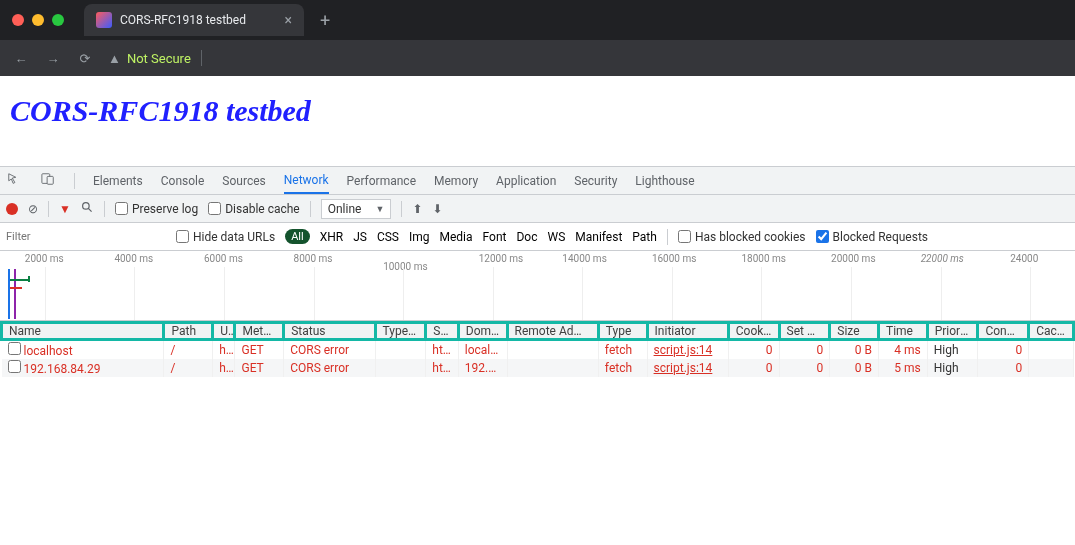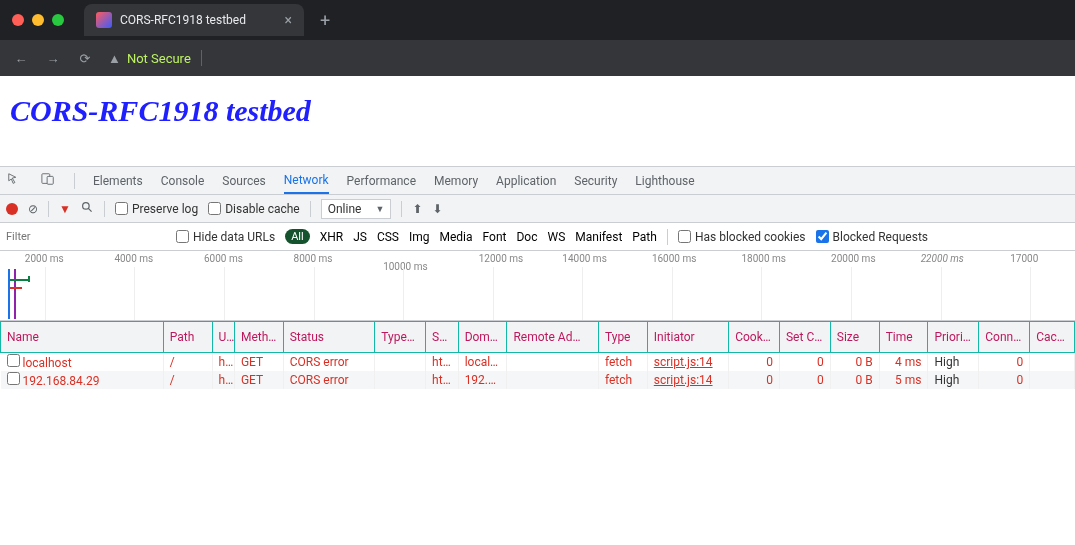--- a/index.html
+++ b/index.html
@@ -60,21 +60,21 @@
 .tl-marks { position: absolute; top: 2px; left: 8px; }
 .tl-marks .v1 { position: absolute; width: 2px; height: 50px; background: #1a73e8; left: 0; }
 .tl-marks .v2 { position: absolute; width: 2px; height: 50px; background: #8e24aa; left: 6px; }
 .tl-marks .h1 { position: absolute; width: 18px; height: 2px; background: #0b8043; left: 2px; top: 10px; }
 .tl-marks .h1b { position: absolute; width: 2px; height: 6px; background: #0b8043; left: 20px; top: 7px; }
 .tl-marks .h2 { position: absolute; width: 12px; height: 2px; background: #d93025; left: 2px; top: 18px; }
 
 
 .net-table { background: #fff; flex: 1 1 auto; overflow: hidden; }
 .net-table table { width: 100%; border-collapse: collapse; table-layout: fixed; font-size: 12px; }
-.net-table th { text-align: left; padding: 8px 6px; border: 1px solid #14b8a6; background: #f1f3f4; font-weight: normal; color: #be185d; white-space: nowrap; overflow: hidden; text-overflow: ellipsis; }
+.net-table th { text-align: left; padding: 0 6px; border: 3px solid #14b8a6; background: #f1f3f4; font-weight: normal; color: #404040; white-space: nowrap; overflow: hidden; text-overflow: ellipsis; }
 .net-table td { padding: 1px 6px; border-right: 1px solid #f0f0f0; white-space: nowrap; overflow: hidden; text-overflow: ellipsis; color: #d93025; }
 .net-table tbody tr:nth-child(even) { background: #f5f6f7; }
 .net-table tbody tr:nth-child(odd) { background: #fff; }
 .net-table td.black { color: #333; }
 .row-chk { margin-right: 3px; accent-color: #888; }
 .initiator { text-decoration: underline; cursor: pointer; }
 .num-r { text-align: right; }
 </style>
 </head>
 <body>
@@ -181,21 +181,21 @@
         <span style="left: calc(12.5% - 20px);">4000 ms</span>
         <span style="left: calc(20.8333% - 20px);">6000 ms</span>
         <span style="left: calc(29.1667% - 20px);">8000 ms</span>
         <span style="left: calc(37.5% - 20px); margin-top: 8px;">10000 ms</span>
         <span style="left: calc(45.8333% - 20px); margin-left: 6px;">12000 ms</span>
         <span style="left: calc(54.1667% - 20px);">14000 ms</span>
         <span style="left: calc(62.5% - 20px);">16000 ms</span>
         <span style="left: calc(70.8333% - 20px);">18000 ms</span>
         <span style="left: calc(79.1667% - 20px);">20000 ms</span>
         <span style="left: calc(87.5% - 20px); font-style: italic;">22000 ms</span>
-        <span style="left: calc(95.8333% - 20px);">17000</span>
+        <span style="left: calc(95.8333% - 20px);">24000</span>
       </div>
     <div class="tl-body" id="grid-host">
       <div class="tl-marks">
         <span class="v1"></span>
           <span class="v2"></span>
           <span class="h1"></span>
           <span class="h1b"></span>
           <span class="h2"></span>
       </div>
     <div class="grid-line" style="left: 4.16667%;"></div>

